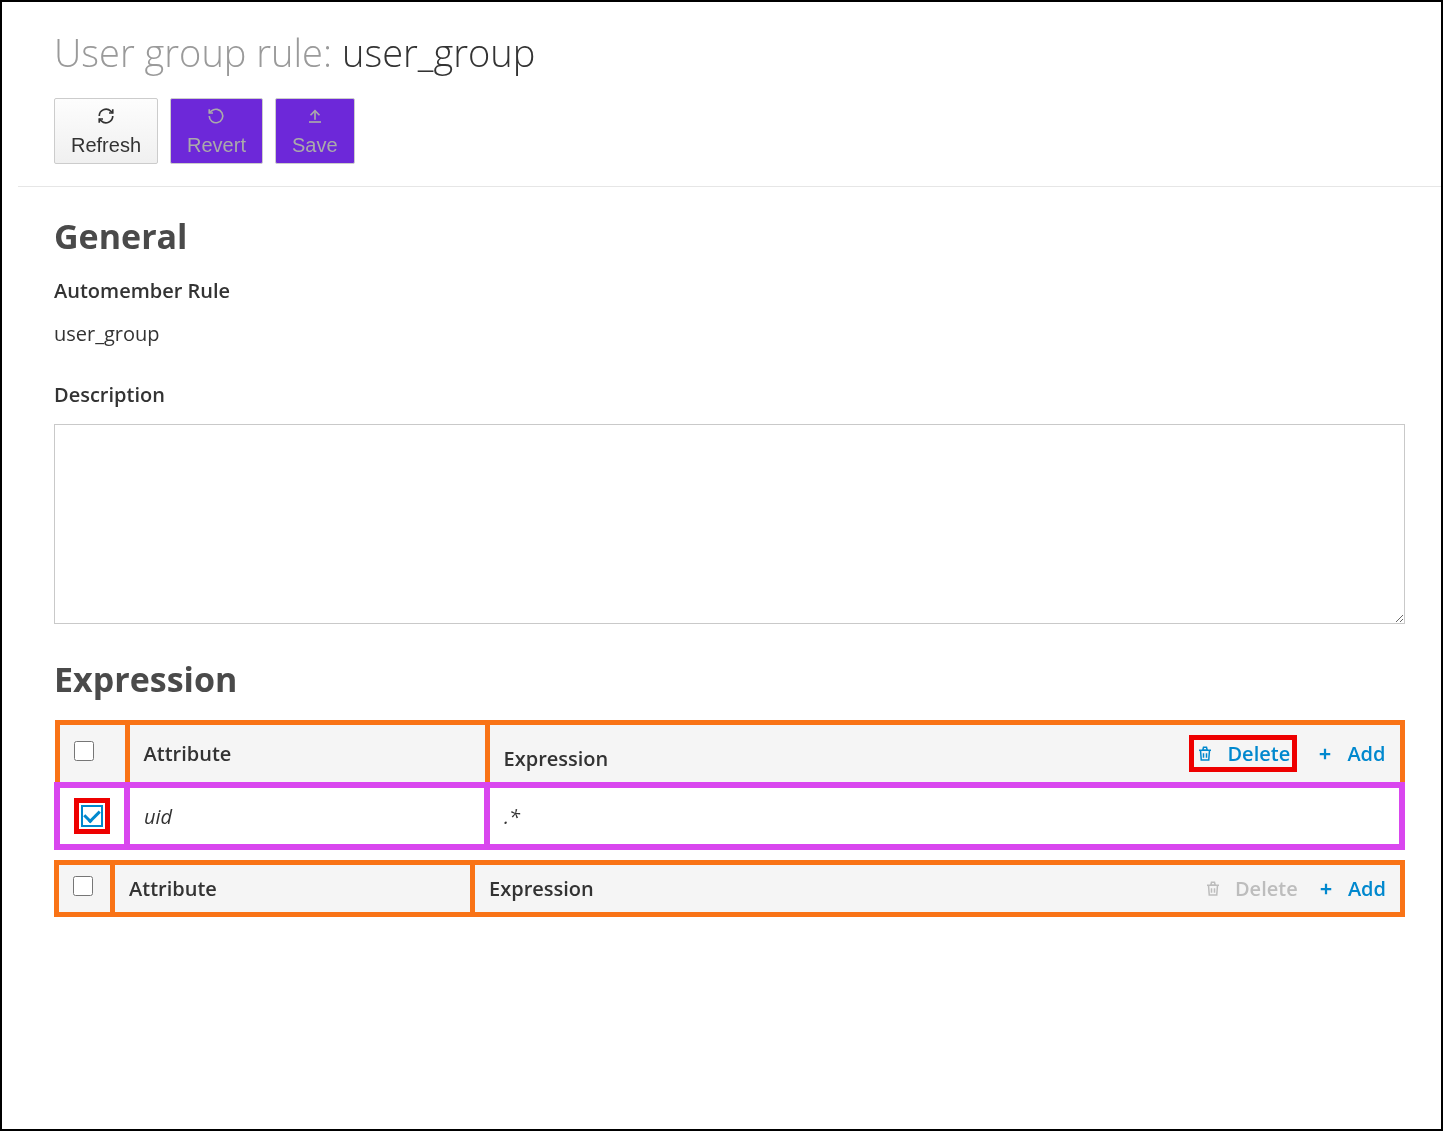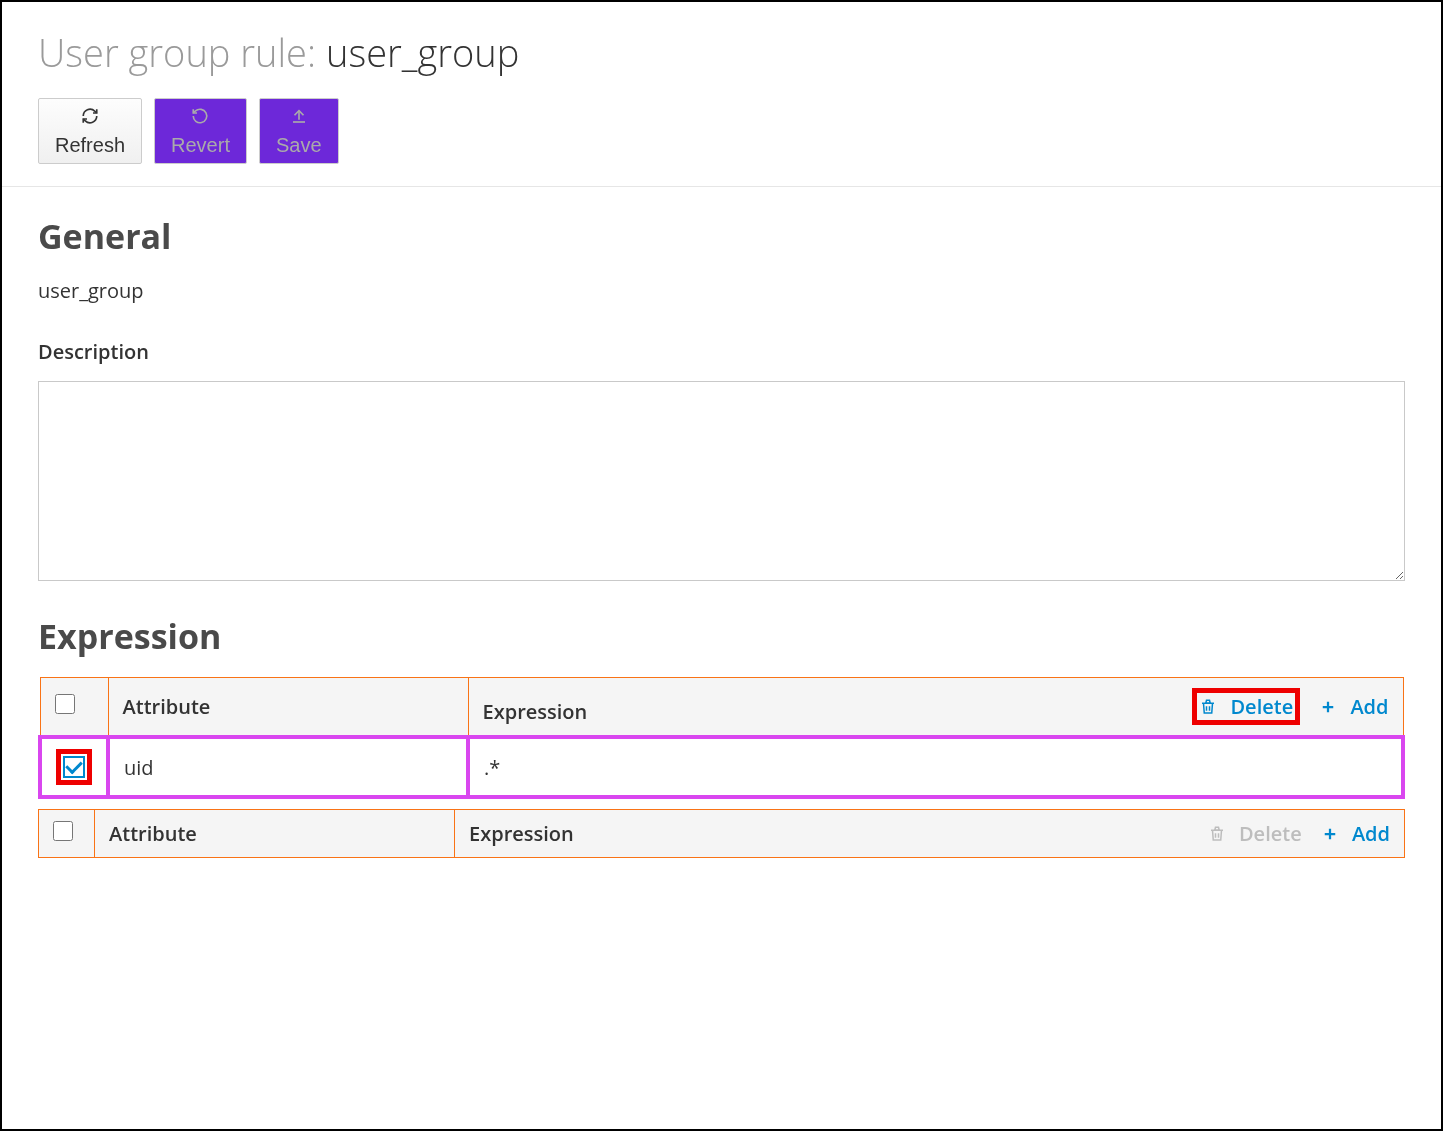--- a/index.html
+++ b/index.html
@@ -11,21 +11,21 @@
       font-size: 20px;
     }
     .outer {
       border: 2px solid #000;
       width: 1443px;
       height: 1131px;
       position: relative;
       padding: 0 0 0 0;
     }
     .content {
-      padding: 24px 36px 0 36px;
+      padding: 24px 36px 0 52px;
     }
     .page-header {
       display: flex;
       align-items: baseline;
       gap: 10px;
       margin-bottom: 20px;
       font-weight: 300;
     }
     .page-header .kind {
       color: #9a9a9a;
@@ -95,28 +95,29 @@
     }
     table.rules {
       width: 100%;
       border-collapse: collapse;
       border: 1px solid #dcdcdc;
       font-size: 20px;
     }
     table.rules thead th {
       background: #f5f5f5;
       text-align: left;
-      border: 1px solid #f97316;
+      border: 5px solid #f97316;
       padding: 10px 14px;
       font-weight: 600;
       color: #333;
     }
     table.rules td {
-      border: 4px solid #d946ef;
+      border: 6px solid #d946ef;
       padding: 10px 14px;
+      font-style: italic;
     }
     .chk-col { width: 56px; text-align: center; }
     .attr-col { width: 360px; }
     .actions-cell {
       text-align: right;
       white-space: nowrap;
     }
     .link-action {
       color: #0088ce;
       display: inline-flex;
@@ -214,20 +215,21 @@
         </span>
         <span>Save</span>
       </button>
     </div>
 
     <hr class="separator">
 
     
     <div class="section-title">General</div>
 
+    <div class="field-label">Automember Rule</div>
     <div class="field-value-plain">user_group</div>
 
     <div class="field-label">Description</div>
     <textarea class="desc" style=""></textarea>
 
     
     <div class="section-title">Expression</div>
     <div class="table-wrap">
       <table class="rules">
         <thead>

